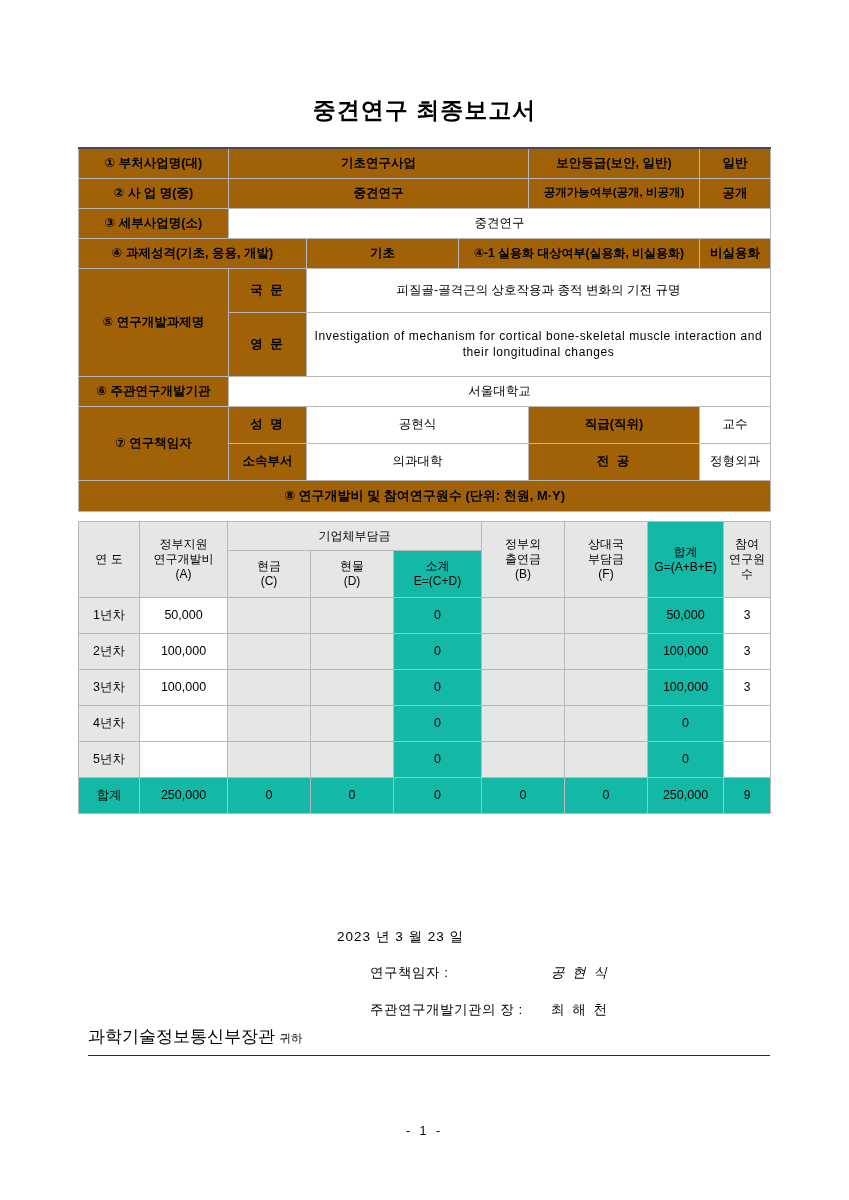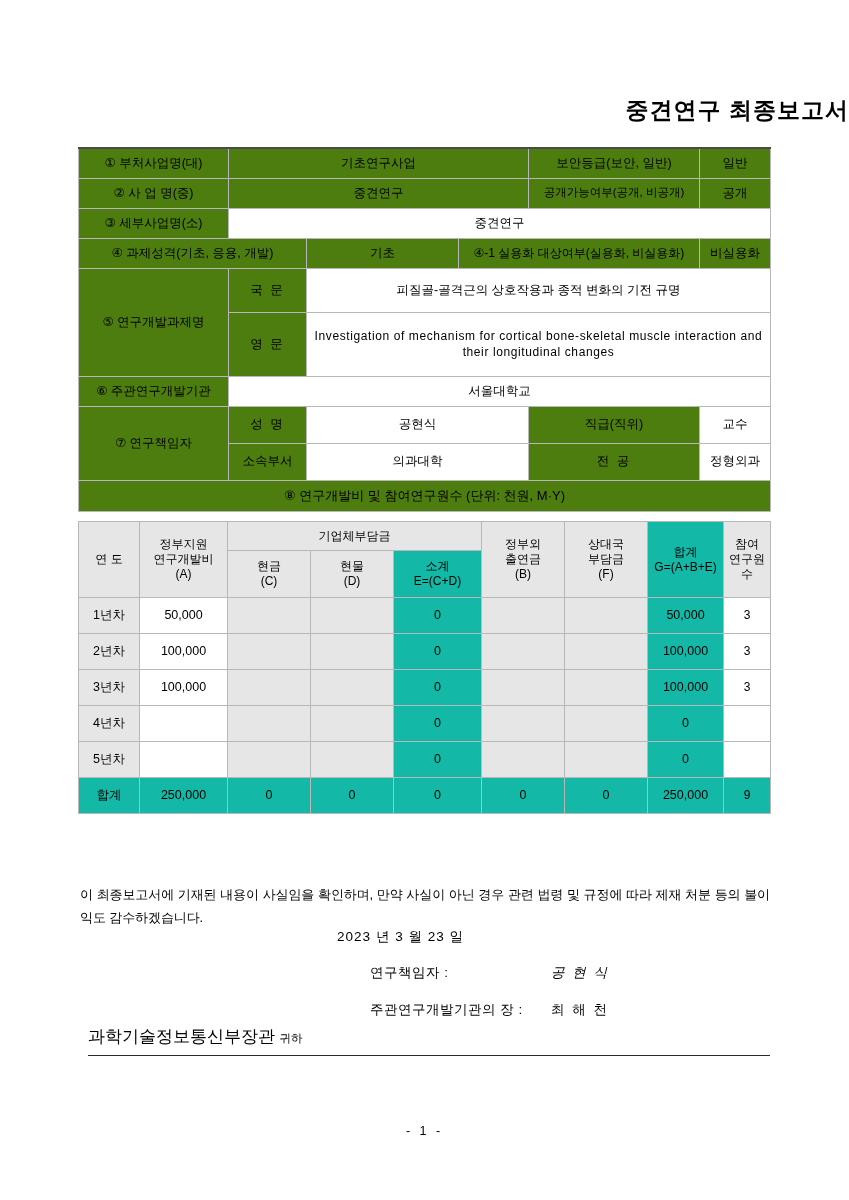--- a/index.html
+++ b/index.html
@@ -21,21 +21,21 @@
     width: 849px;
     height: 1200px;
   }
 
   
   .doc-title {
     position: absolute;
     left: 0;
     top: 95px;
     width: 849px;
-    text-align: right;
+    text-align: center;
     font-size: 23px;
     font-weight: bold;
     letter-spacing: 1px;
   }
 
   
   table.main {
     position: absolute;
     left: 78px;
     top: 147px;
@@ -47,21 +47,21 @@
   table.main td {
     border: 1px solid #b8b8b8;
     padding: 3px 4px;
     vertical-align: middle;
     text-align: center;
     line-height: 1.35;
     height: 30px;
     box-sizing: border-box;
   }
   table.main tr.outer-top td { border-top: 2px solid #4a4a4a; }
-  .gray { background: #4d7c0f; }
+  .gray { background: #a16207; font-weight: bold; }
   .white { background: #ffffff; }
   .lbl-left {
     text-align: left;
     padding-left: 9px;
   }
   .sp { letter-spacing: 2px; }
   .eng {
     font-size: 12px;
     letter-spacing: 0.6px;
     line-height: 1.45;
@@ -393,21 +393,20 @@
           <td class="hdr-orange numcell">0</td>
           <td class="hdr-orange numcell">0</td>
           <td class="hdr-orange numcell">0</td>
           <td class="hdr-orange numcell">250,000</td>
           <td class="hdr-orange">9</td>
         </tr>
       </tbody>
   </table>
 
 
-  <div class="statement">이 최종보고서에 기재된 내용이 사실임을 확인하며, 만약 사실이 아닌 경우 관련 법령 및 규정에 따라 제재 처분 등의 불이익도 감수하겠습니다.</div>
 
   <div class="sig-date">2023 년    3 월    23 일</div>
 
   <div class="sig-line1">연구책임자 :</div>
   <div class="sig-name1">공 현 식</div>
 
   <div class="sig-line2">주관연구개발기관의 장 :</div>
   <div class="sig-name2">최 해 천</div>
 
   <div class="recipient-wrap">

